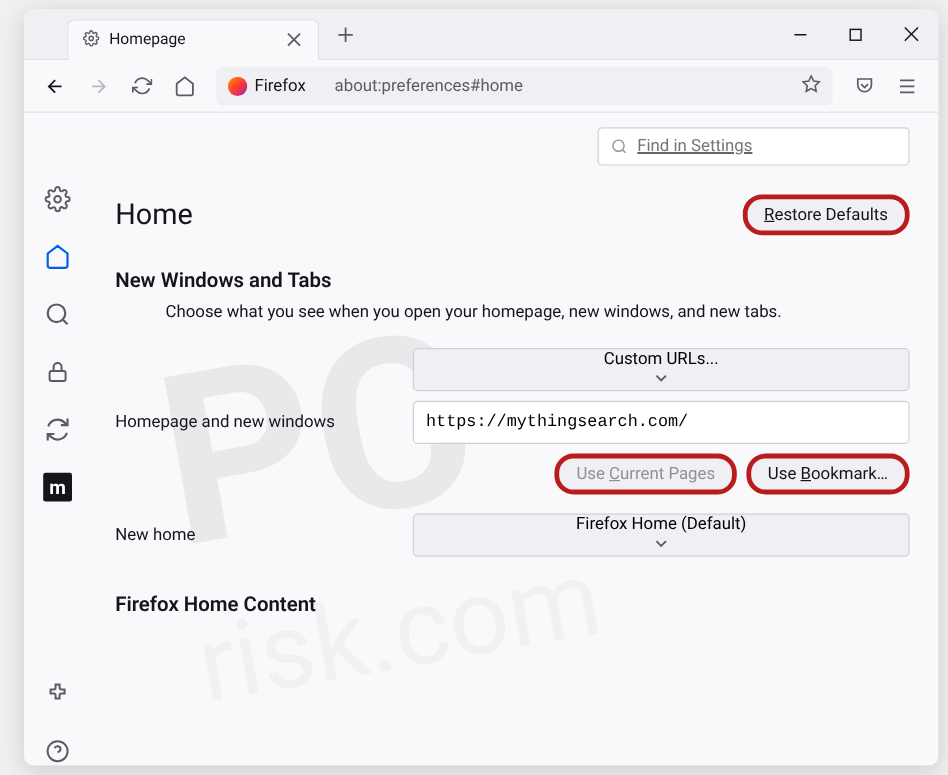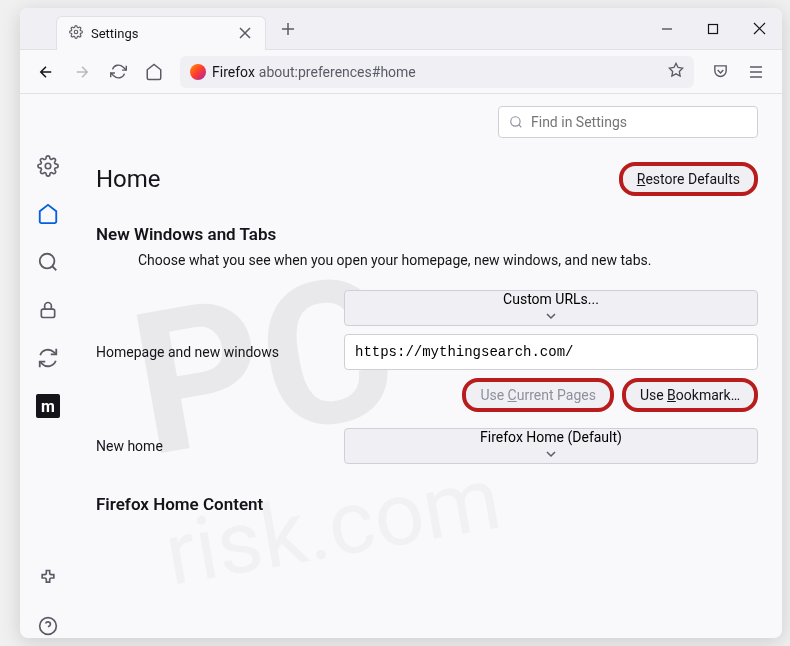--- a/index.html
+++ b/index.html
@@ -8,34 +8,34 @@
 .titlebar { height: 42px; display: flex; align-items: center; background: #f0f0f4; border-bottom: 1px solid #e0e0e6; }
 .tab { display: flex; align-items: center; gap: 8px; height: 34px; margin-left: 36px; padding: 0 12px; background: #f9f9fb; border-radius: 6px 6px 0 0; margin-top: 8px; min-width: 210px; border: 1px solid #e0e0e6; border-bottom: none; }
 .tab-title { font-size: 13px; color: #15141a; flex: 1; }
 .tab-close { width: 16px; height: 16px; display: flex; align-items: center; justify-content: center; color: #5b5b66; cursor: pointer; }
 .tab-new { width: 28px; height: 28px; display: flex; align-items: center; justify-content: center; margin-left: 8px; color: #5b5b66; cursor: pointer; }
 .winbtns { margin-left: auto; display: flex; }
 .winbtn { width: 46px; height: 42px; display: flex; align-items: center; justify-content: center; color: #15141a; cursor: pointer; }
 .toolbar { height: 44px; display: flex; align-items: center; padding: 0 10px; gap: 4px; background: #f9f9fb; border-bottom: 1px solid #e0e0e6; }
 .navbtn { width: 32px; height: 32px; display: flex; align-items: center; justify-content: center; color: #5b5b66; border-radius: 4px; cursor: pointer; }
 .navbtn.disabled { opacity: 0.4; }
-.urlbar { flex: 1; height: 32px; background: #f0f0f4; border-radius: 6px; display: flex; align-items: center; padding: 0 10px; gap: 4px; margin: 0 6px; }
+.urlbar { flex: 1; height: 32px; background: #f0f0f4; border-radius: 6px; display: flex; align-items: center; padding: 0 10px; gap: 24px; margin: 0 6px; }
 .urlbar-fx { display: flex; align-items: center; gap: 6px; font-size: 14px; color: #15141a; }
 .urlbar-text { font-size: 14px; color: #5b5b66; }
 .urlbar-star { margin-left: auto; color: #5b5b66; }
 .content { flex: 1; display: flex; overflow: hidden; position: relative; }
 .watermark { position: absolute; inset: 0; display: flex; align-items: center; justify-content: center; pointer-events: none; opacity: 0.06; z-index: 0; transform: rotate(-10deg) scale(2.2); }
 .sidebar { width: 56px; display: flex; flex-direction: column; align-items: center; padding-top: 60px; gap: 24px; z-index: 1; }
 .side-icon { width: 24px; height: 24px; color: #5b5b66; cursor: pointer; display: flex; align-items: center; justify-content: center; }
 .side-icon.active { color: #0060df; }
 .side-spacer { flex: 1; }
 .main { flex: 1; padding: 12px 24px 0 20px; overflow: hidden; z-index: 1; }
 .searchrow { display: flex; justify-content: flex-end; margin-bottom: 24px; }
 .searchbox { width: 260px; height: 32px; border: 1px solid #cfcfd8; border-radius: 4px; display: flex; align-items: center; padding: 0 10px; gap: 8px; background: #fff; }
-.searchbox input { border: none; outline: none; font-size: 14px; flex: 1; background: transparent; }
+.searchbox input { border: none; outline: none; font-size: 14px; flex: 1; background: transparent; text-decoration: underline; }
 .headerrow { display: flex; align-items: center; justify-content: space-between; margin-bottom: 28px; }
 h1.page-title { font-size: 24px; font-weight: 400; color: #15141a; }
 .btn { height: 34px; padding: 0 14px; background: #f0f0f4; border: 4px solid #b91c1c; border-radius: 16px; font-size: 14px; color: #15141a; display: inline-flex; align-items: center; cursor: pointer; }
 .btn u { text-decoration: underline; }
 .btn.disabled { color: #8f8f9d; cursor: default; }
 h2.section { font-size: 17px; font-weight: 600; color: #15141a; margin-bottom: 8px; }
 .desc { font-size: 14px; color: #15141a; margin-bottom: 22px; margin-left: 42px; }
 .formrow { display: flex; align-items: center; margin-bottom: 8px; gap: 12px; }
 .formrow .label { width: 236px; font-size: 14px; color: #15141a; }
 .formrow .control { flex: 1; }
@@ -51,21 +51,21 @@
 
 <div class="window">
   <div class="titlebar">
     <div class="tab">
       <span>
         <svg width="14" height="14" viewBox="0 0 24 24" fill="none" stroke="#5b5b66" stroke-width="2">
             <circle cx="12" cy="12" r="3"></circle>
             <path d="M19.4 15a1.65 1.65 0 0 0 .33 1.82l.06.06a2 2 0 1 1-2.83 2.83l-.06-.06a1.65 1.65 0 0 0-1.82-.33 1.65 1.65 0 0 0-1 1.51V21a2 2 0 0 1-4 0v-.09a1.65 1.65 0 0 0-1-1.51 1.65 1.65 0 0 0-1.82.33l-.06.06a2 2 0 1 1-2.83-2.83l.06-.06a1.65 1.65 0 0 0 .33-1.82 1.65 1.65 0 0 0-1.51-1H3a2 2 0 0 1 0-4h.09a1.65 1.65 0 0 0 1.51-1 1.65 1.65 0 0 0-.33-1.82l-.06-.06a2 2 0 1 1 2.83-2.83l.06.06a1.65 1.65 0 0 0 1.82.33h0a1.65 1.65 0 0 0 1-1.51V3a2 2 0 0 1 4 0v.09a1.65 1.65 0 0 0 1 1.51 1.65 1.65 0 0 0 1.82-.33l.06-.06a2 2 0 1 1 2.83 2.83l-.06.06a1.65 1.65 0 0 0-.33 1.82v0a1.65 1.65 0 0 0 1.51 1H21a2 2 0 0 1 0 4h-.09a1.65 1.65 0 0 0-1.51 1z"></path>
           </svg>
       </span>
-      <span class="tab-title">Settings</span>
+      <span class="tab-title">Homepage</span>
       <span class="tab-close">
         <svg width="12" height="12" viewBox="0 0 12 12">
             <path d="M1 1 L11 11 M11 1 L1 11" stroke="#5b5b66" stroke-width="1.5"></path>
           </svg>
       </span>
     </div>
     <div class="tab-new">
       <svg width="14" height="14" viewBox="0 0 14 14">
           <path d="M7 1 V13 M1 7 H13" stroke="#5b5b66" stroke-width="1.5"></path>
         </svg>

